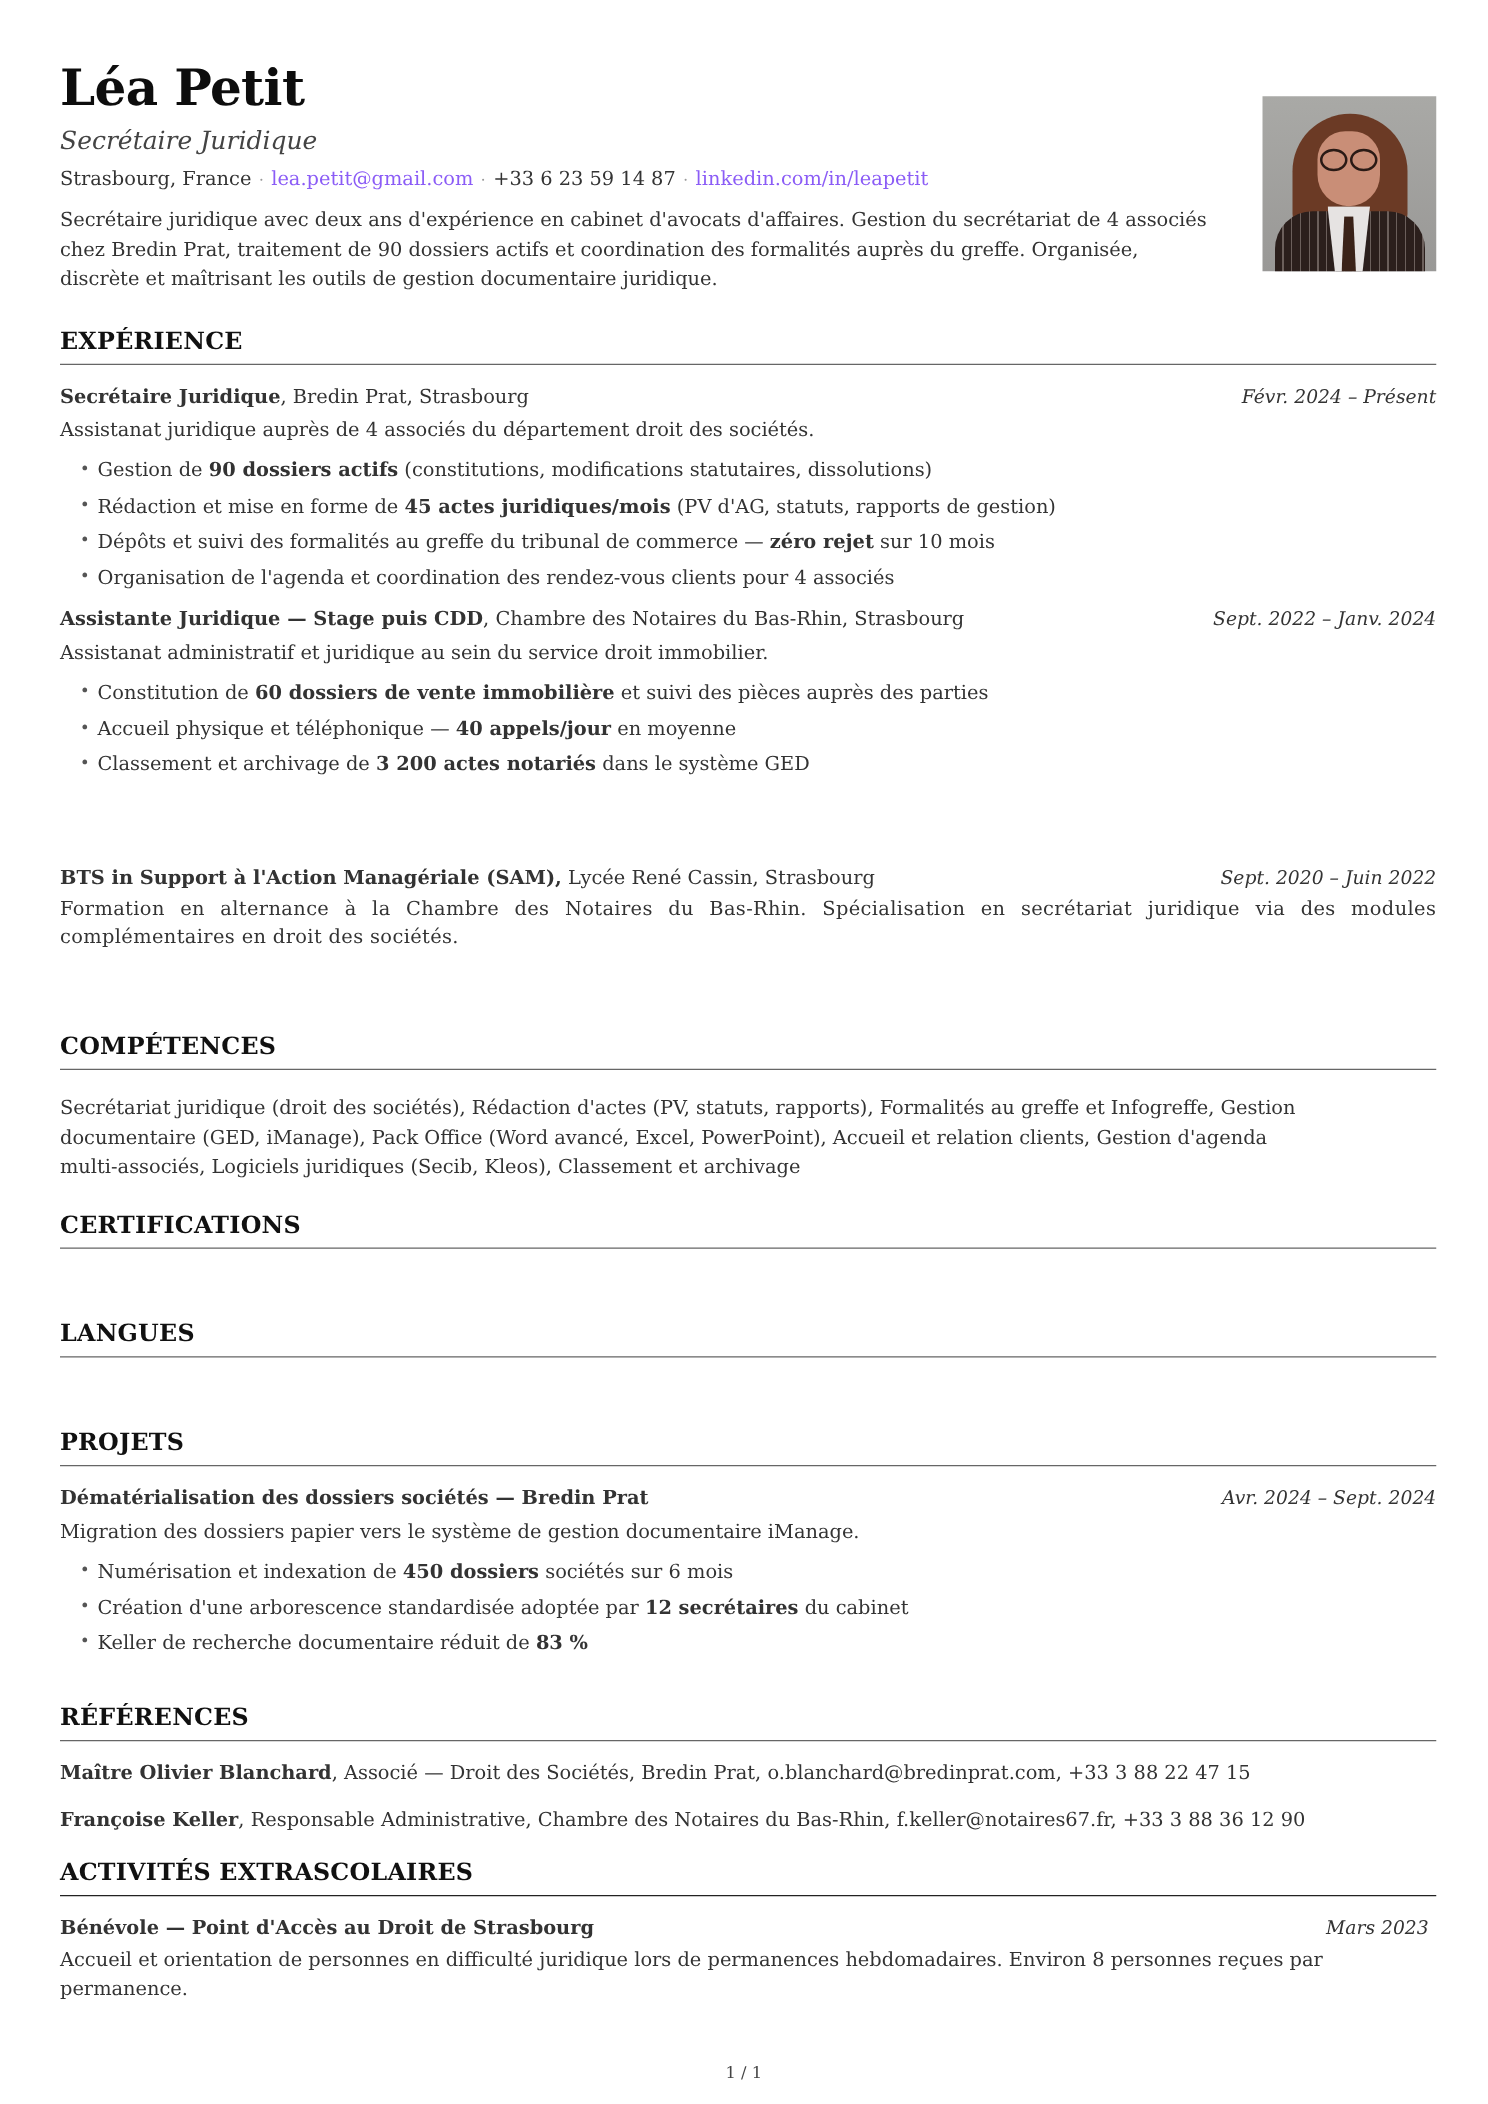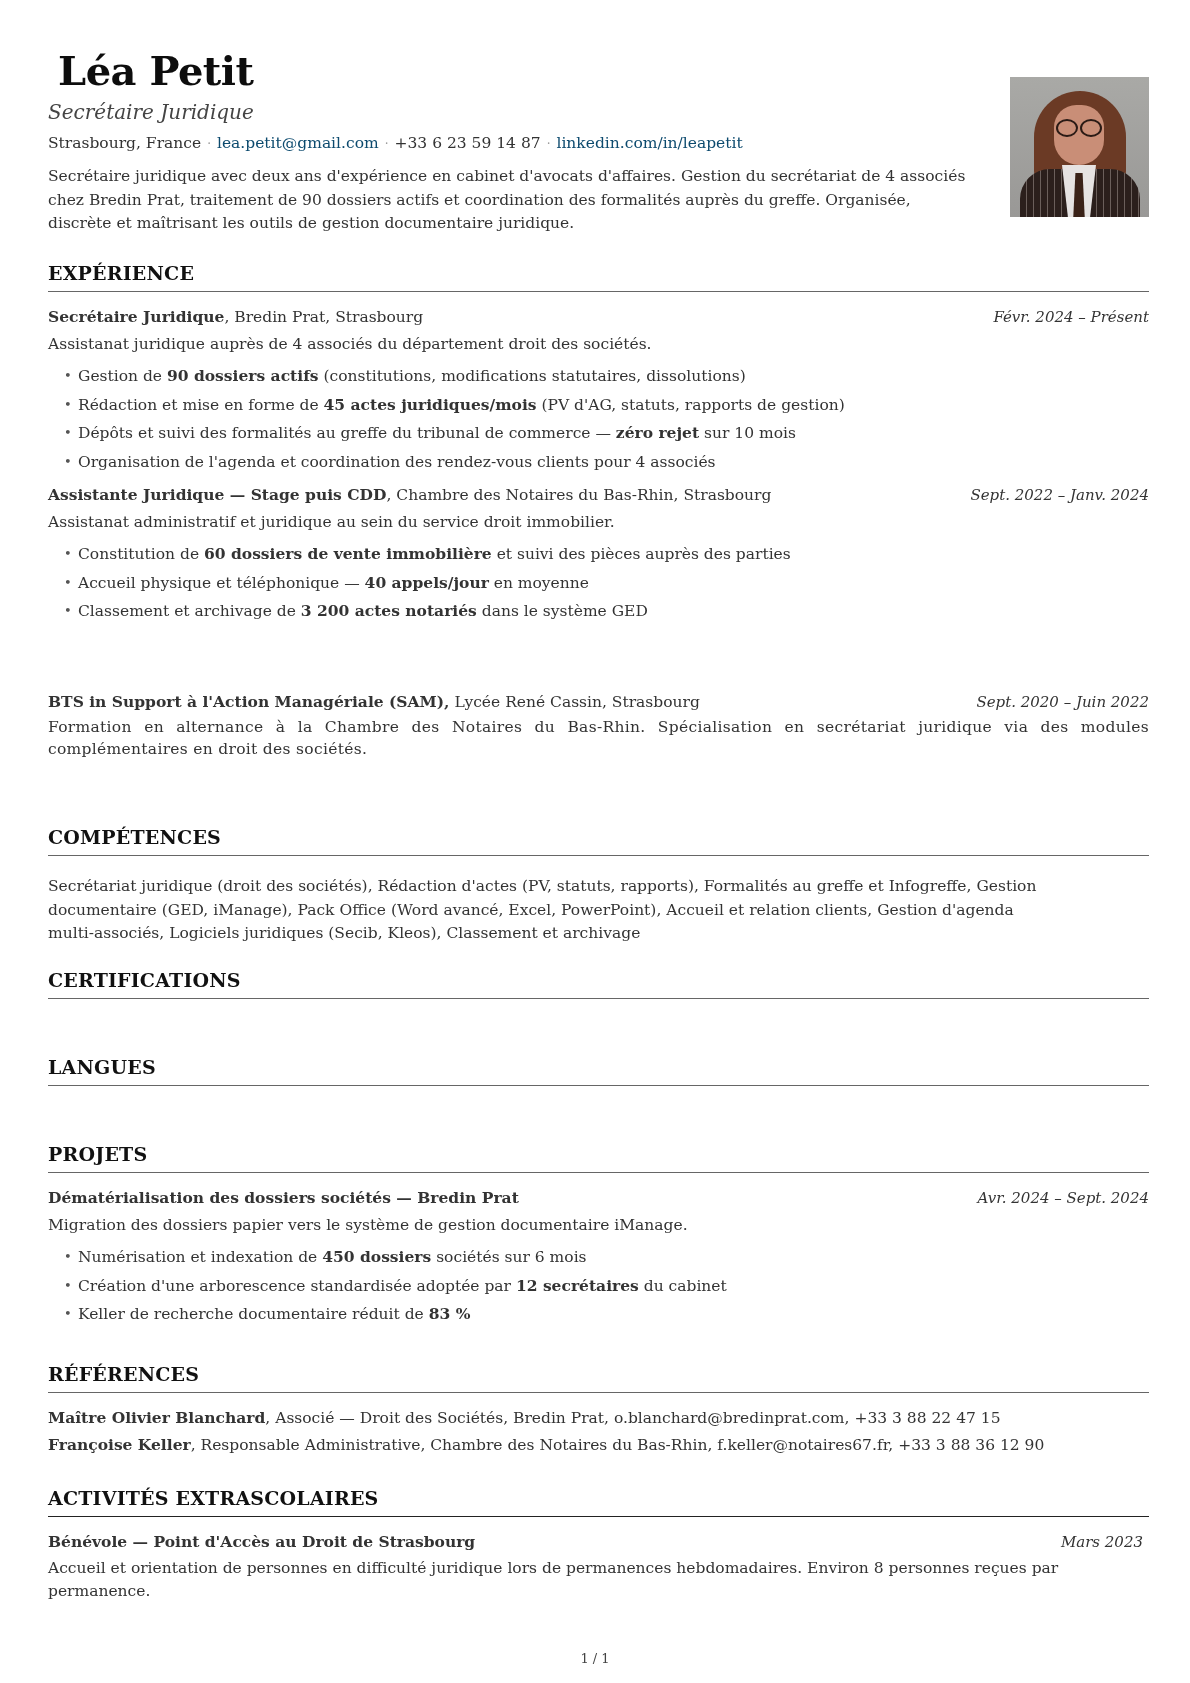--- a/index.html
+++ b/index.html
@@ -4,34 +4,34 @@
   <style>
     html, body { margin: 0; padding: 0; background: #ffffff; }
     body {
       width: 1190px; height: 1683px; position: relative; overflow: hidden;
       font-family: "DejaVu Serif", "Liberation Serif", serif;
       color: #333333;
     }
     .page { position: absolute; left: 48px; top: 0; width: 1101px; }
     .header { position: relative; height: 248px; }
     .name {
-      position: absolute; left: 10px; top: 46px;
+      position: absolute; left: 0; top: 46px;
       font-family: "DejaVu Serif", serif; font-weight: bold;
       font-size: 40px; color: #0d0d0d; letter-spacing: -0.5px; line-height: 50px;
     }
     .subtitle {
       position: absolute; left: 0; top: 98px;
       font-style: italic; font-size: 20px; color: #444; line-height: 28px;
     }
     .contacts {
       position: absolute; left: 0; top: 131px;
       font-size: 15.5px; color: #333; line-height: 24px; white-space: nowrap;
     }
     .contacts .sep { color: #999; margin: 0 6px; font-size: 12px; }
-    .contacts a { color: #0c4a6e; text-decoration: none; }
+    .contacts a { color: #8b5cf6; text-decoration: none; }
     .summary {
       position: absolute; left: 0; top: 165px; width: 930px;
       font-size: 15.5px; line-height: 23.5px; color: #333;
     }
     .photo {
       position: absolute; left: 962px; top: 77px; width: 139px; height: 140px;
       background: linear-gradient(#a9a9a6, #999896);
       overflow: hidden;
     }
     .photo .hair { position:absolute; left:24px; top:14px; width:92px; height:110px; border-radius:46px 46px 30px 30px; background:#6b3a25; }
@@ -153,21 +153,21 @@
         <li><span>Keller de recherche documentaire réduit de </span><b>83 %</b><span></span></li>
       </ul>
     </div>
   </div>
 
   <div class="section" style="top:1361px;">
     <div class="section-title">RÉFÉRENCES</div>
     <div class="ref" style="margin-top:13px;">
       <b>Maître Olivier Blanchard</b><span>, Associé — Droit des Sociétés, Bredin Prat, o.blanchard@bredinprat.com, +33 3 88 22 47 15</span>
     </div>
-    <div class="ref" style="margin-top:3px;">
+    <div class="ref" style="margin-top:14px;">
       <b>Françoise Keller</b><span>, Responsable Administrative, Chambre des Notaires du Bas-Rhin, f.keller@notaires67.fr, +33 3 88 36 12 90</span>
     </div>
   </div>
 
   <div class="section" style="top:1485px;">
     <div class="section-title" style="border-bottom-color:#222;">ACTIVITÉS EXTRASCOLAIRES</div>
     <div style="margin-top:13px;">
       <div class="entry-head">
         <b>Bénévole — Point d'Accès au Droit de Strasbourg</b>
         <span class="entry-date" style="right:6px;">Mars 2023</span>

